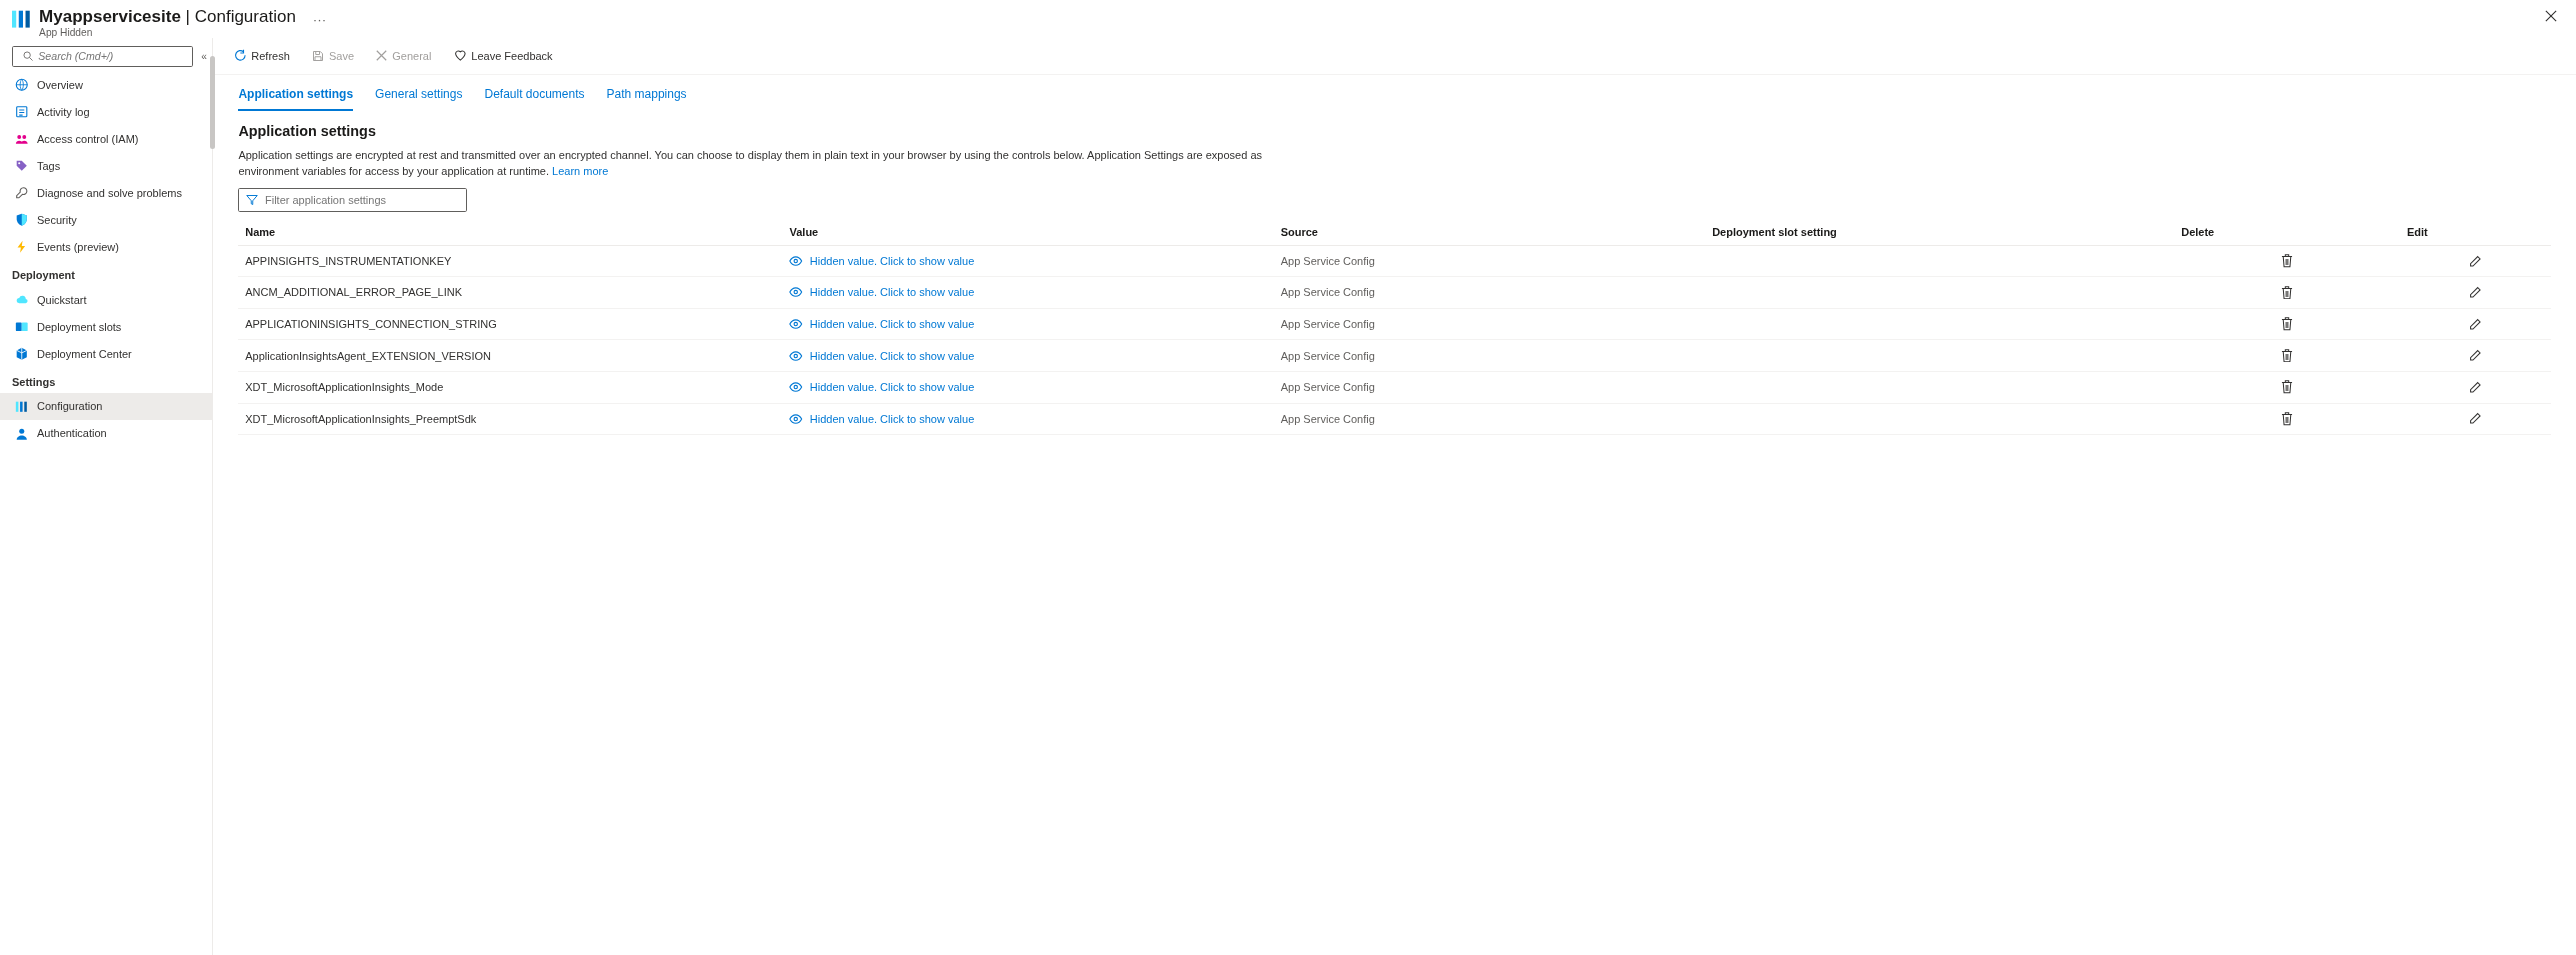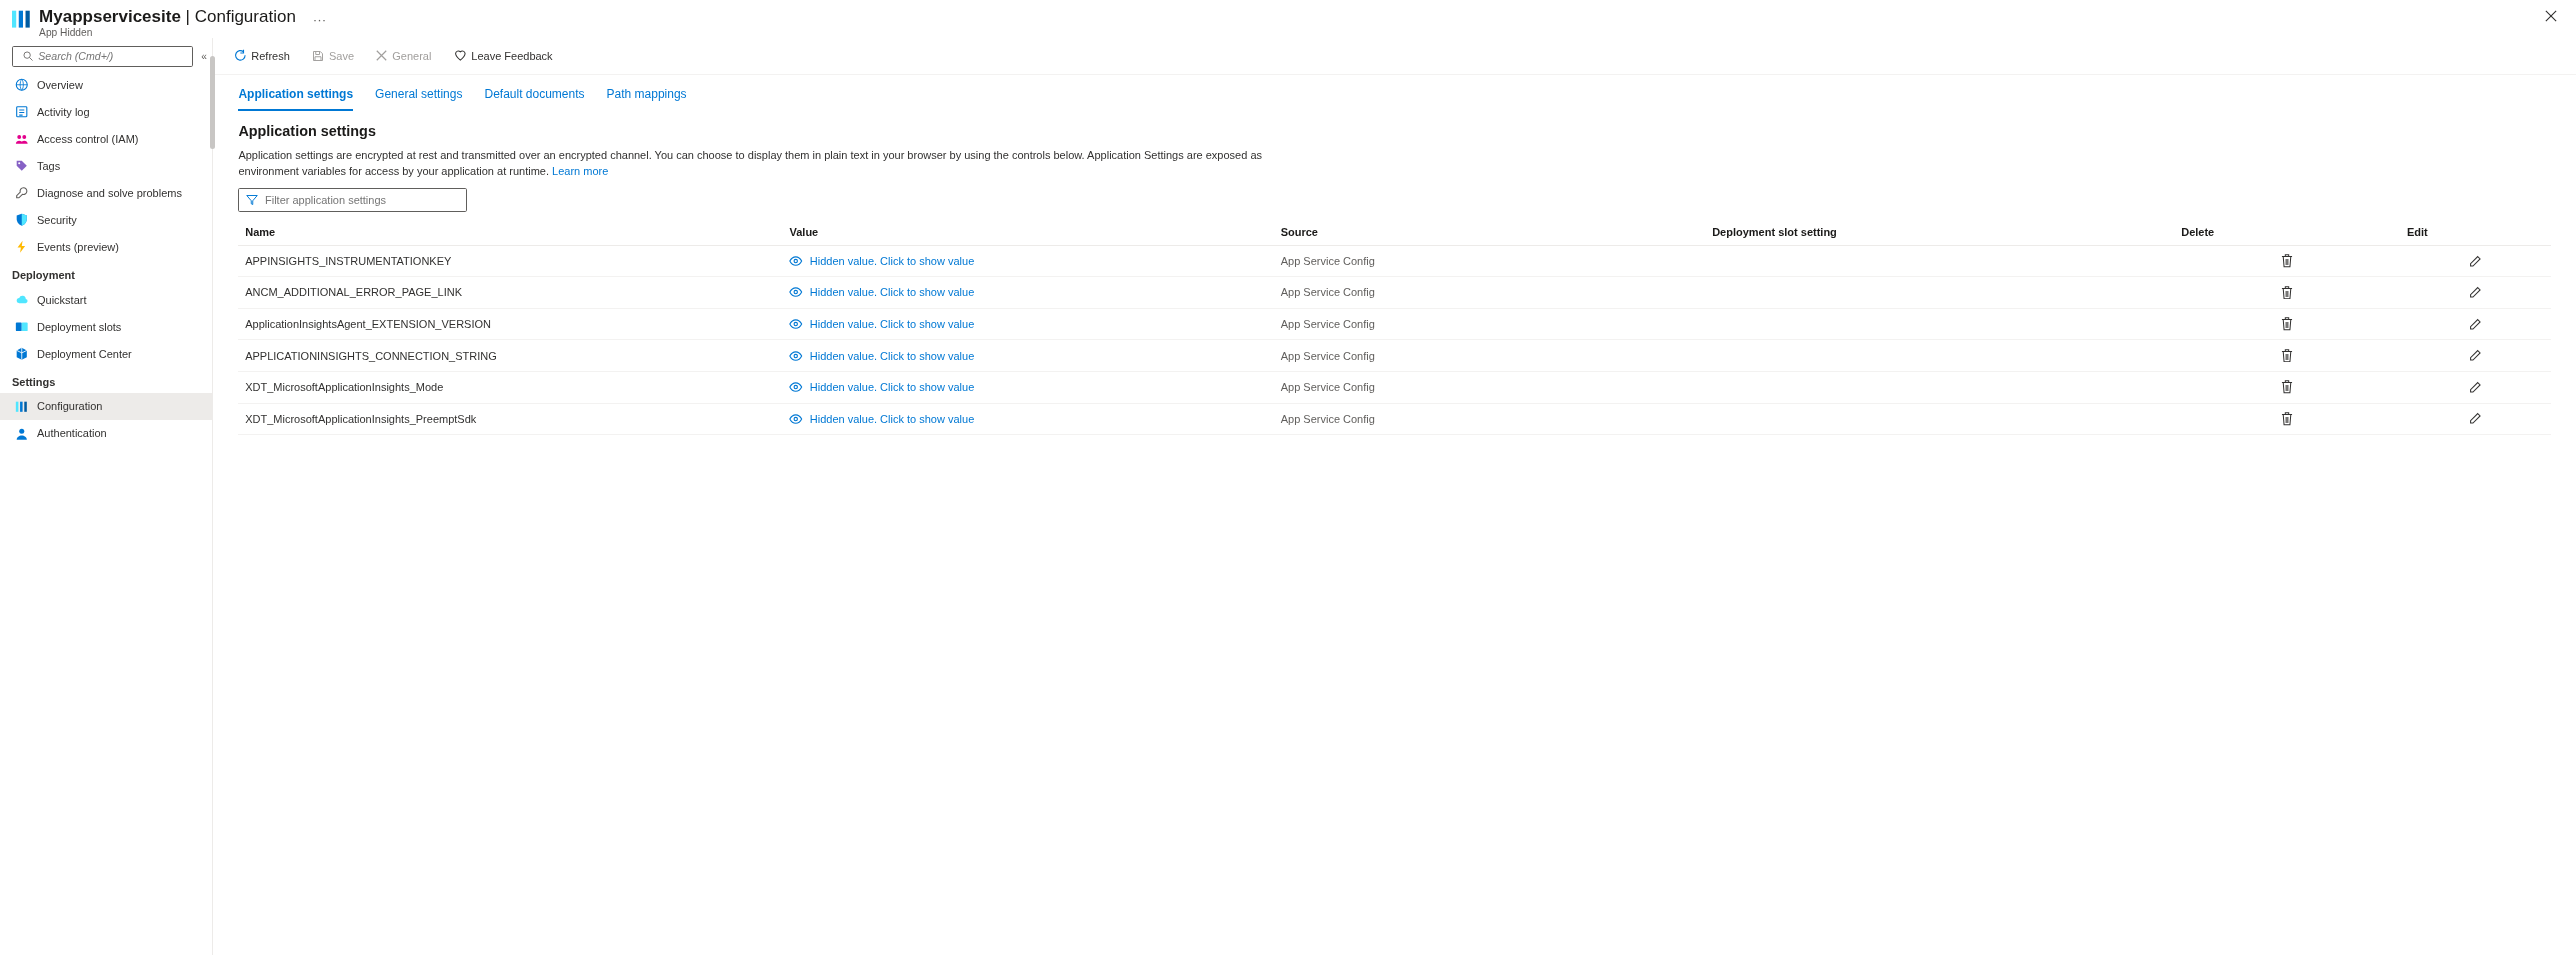--- a/index.html
+++ b/index.html
@@ -397,21 +397,21 @@
                       <path d="M1 3h12M5 3V1h4v2M2.5 3l1 12h7l1-12M6 6v7M8 6v7" fill="none" stroke="#323130" stroke-width="1.2"></path>
                     </svg>
                   </span></td>
                 <td class="icon-cell"><span class="row-icon-btn">
                     <svg width="12.7" height="12.7" viewBox="0 0 16 16">
                       <path d="M11 2l3 3L5 14H2v-3z" fill="none" stroke="#323130" stroke-width="1.3"></path>
                     </svg>
                   </span></td>
               </tr>
               <tr>
-                <td>ApplicationInsightsAgent_EXTENSION_VERSION</td>
+                <td>APPLICATIONINSIGHTS_CONNECTION_STRING</td>
                 <td>
                   <span class="value-cell">
                     <span>
                       <svg width="13.5" height="10.2" viewBox="0 0 16 12">
                         <path d="M1 6s2.5-5 7-5 7 5 7 5-2.5 5-7 5-7-5-7-5z" fill="none" stroke="#0078d4" stroke-width="1.3"></path>
                         <circle cx="8" cy="6" r="2" fill="none" stroke="#0078d4" stroke-width="1.3"></circle>
                       </svg>
                     </span>
                     <span>Hidden value. Click to show value</span>
                   </span>
@@ -423,21 +423,21 @@
                       <path d="M1 3h12M5 3V1h4v2M2.5 3l1 12h7l1-12M6 6v7M8 6v7" fill="none" stroke="#323130" stroke-width="1.2"></path>
                     </svg>
                   </span></td>
                 <td class="icon-cell"><span class="row-icon-btn">
                     <svg width="12.7" height="12.7" viewBox="0 0 16 16">
                       <path d="M11 2l3 3L5 14H2v-3z" fill="none" stroke="#323130" stroke-width="1.3"></path>
                     </svg>
                   </span></td>
               </tr>
               <tr>
-                <td>APPLICATIONINSIGHTS_CONNECTION_STRING</td>
+                <td>ApplicationInsightsAgent_EXTENSION_VERSION</td>
                 <td>
                   <span class="value-cell">
                     <span>
                       <svg width="13.5" height="10.2" viewBox="0 0 16 12">
                         <path d="M1 6s2.5-5 7-5 7 5 7 5-2.5 5-7 5-7-5-7-5z" fill="none" stroke="#0078d4" stroke-width="1.3"></path>
                         <circle cx="8" cy="6" r="2" fill="none" stroke="#0078d4" stroke-width="1.3"></circle>
                       </svg>
                     </span>
                     <span>Hidden value. Click to show value</span>
                   </span>

